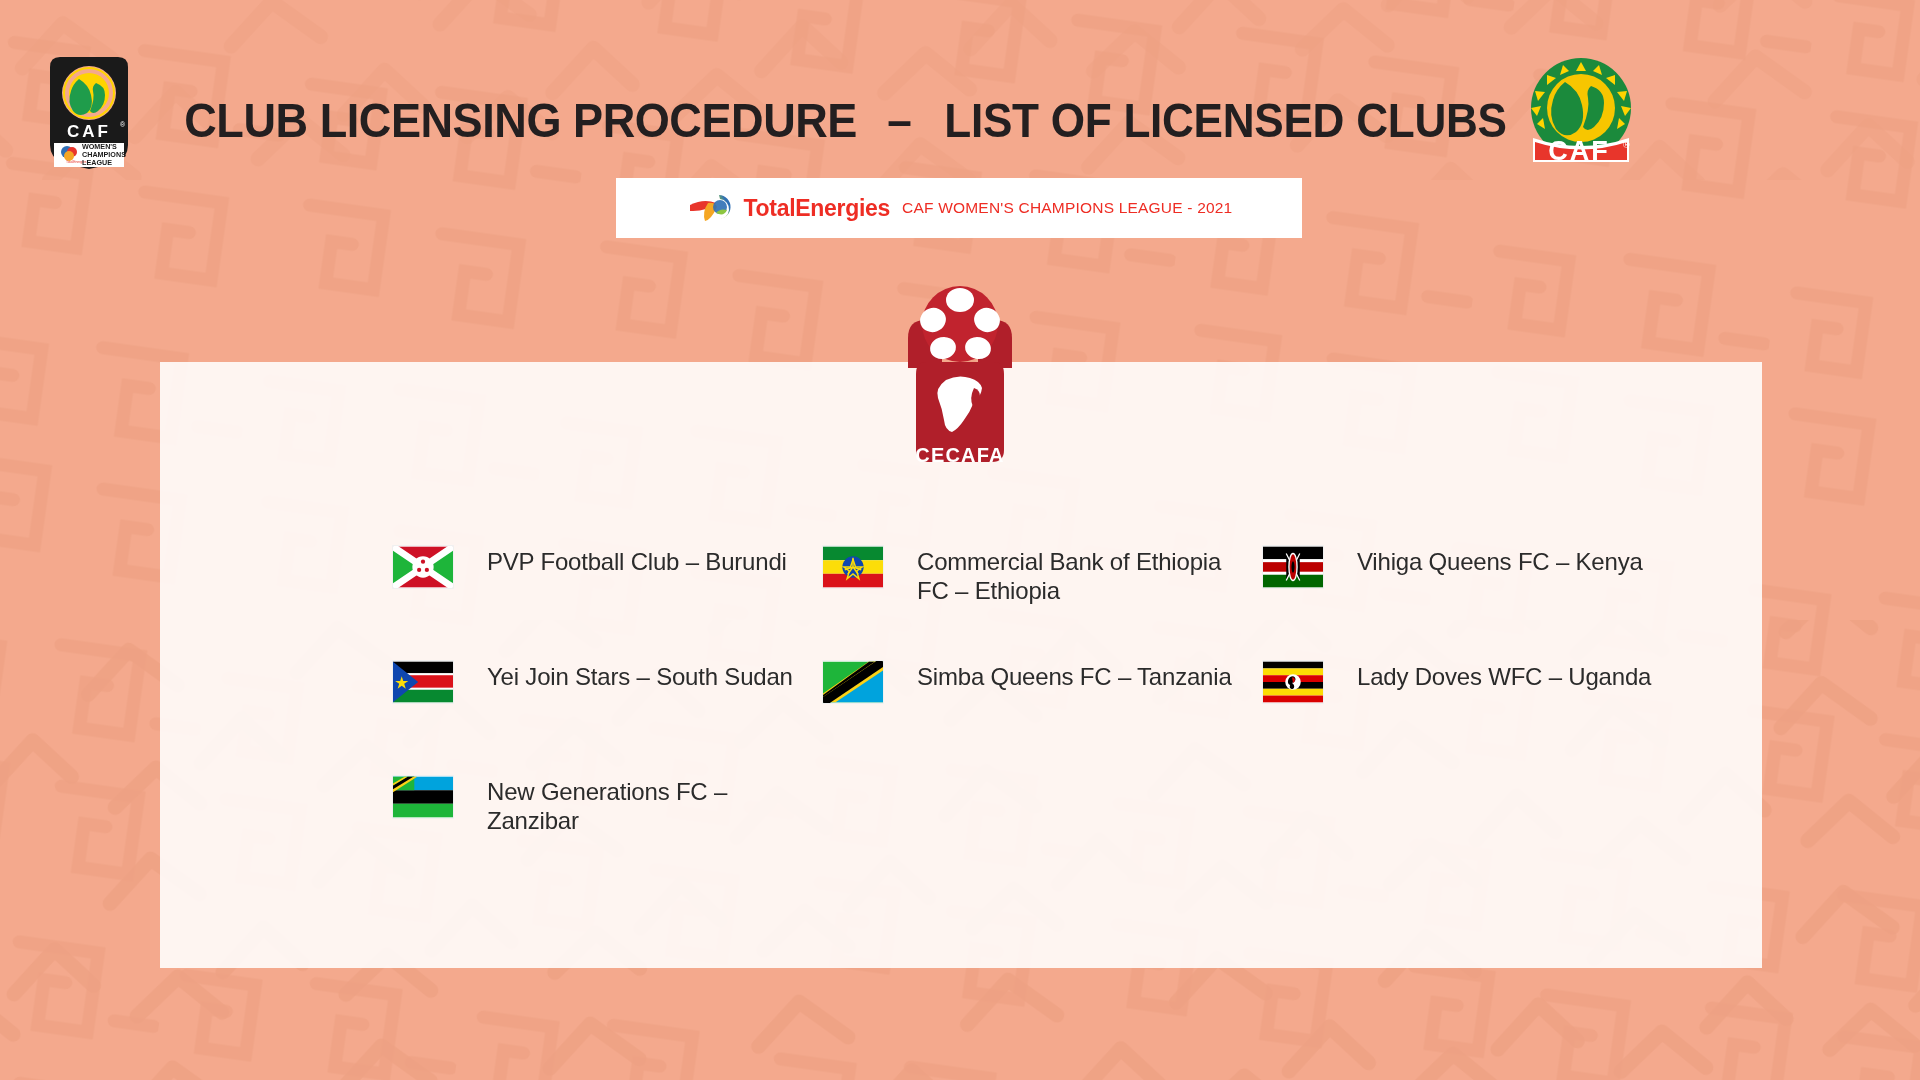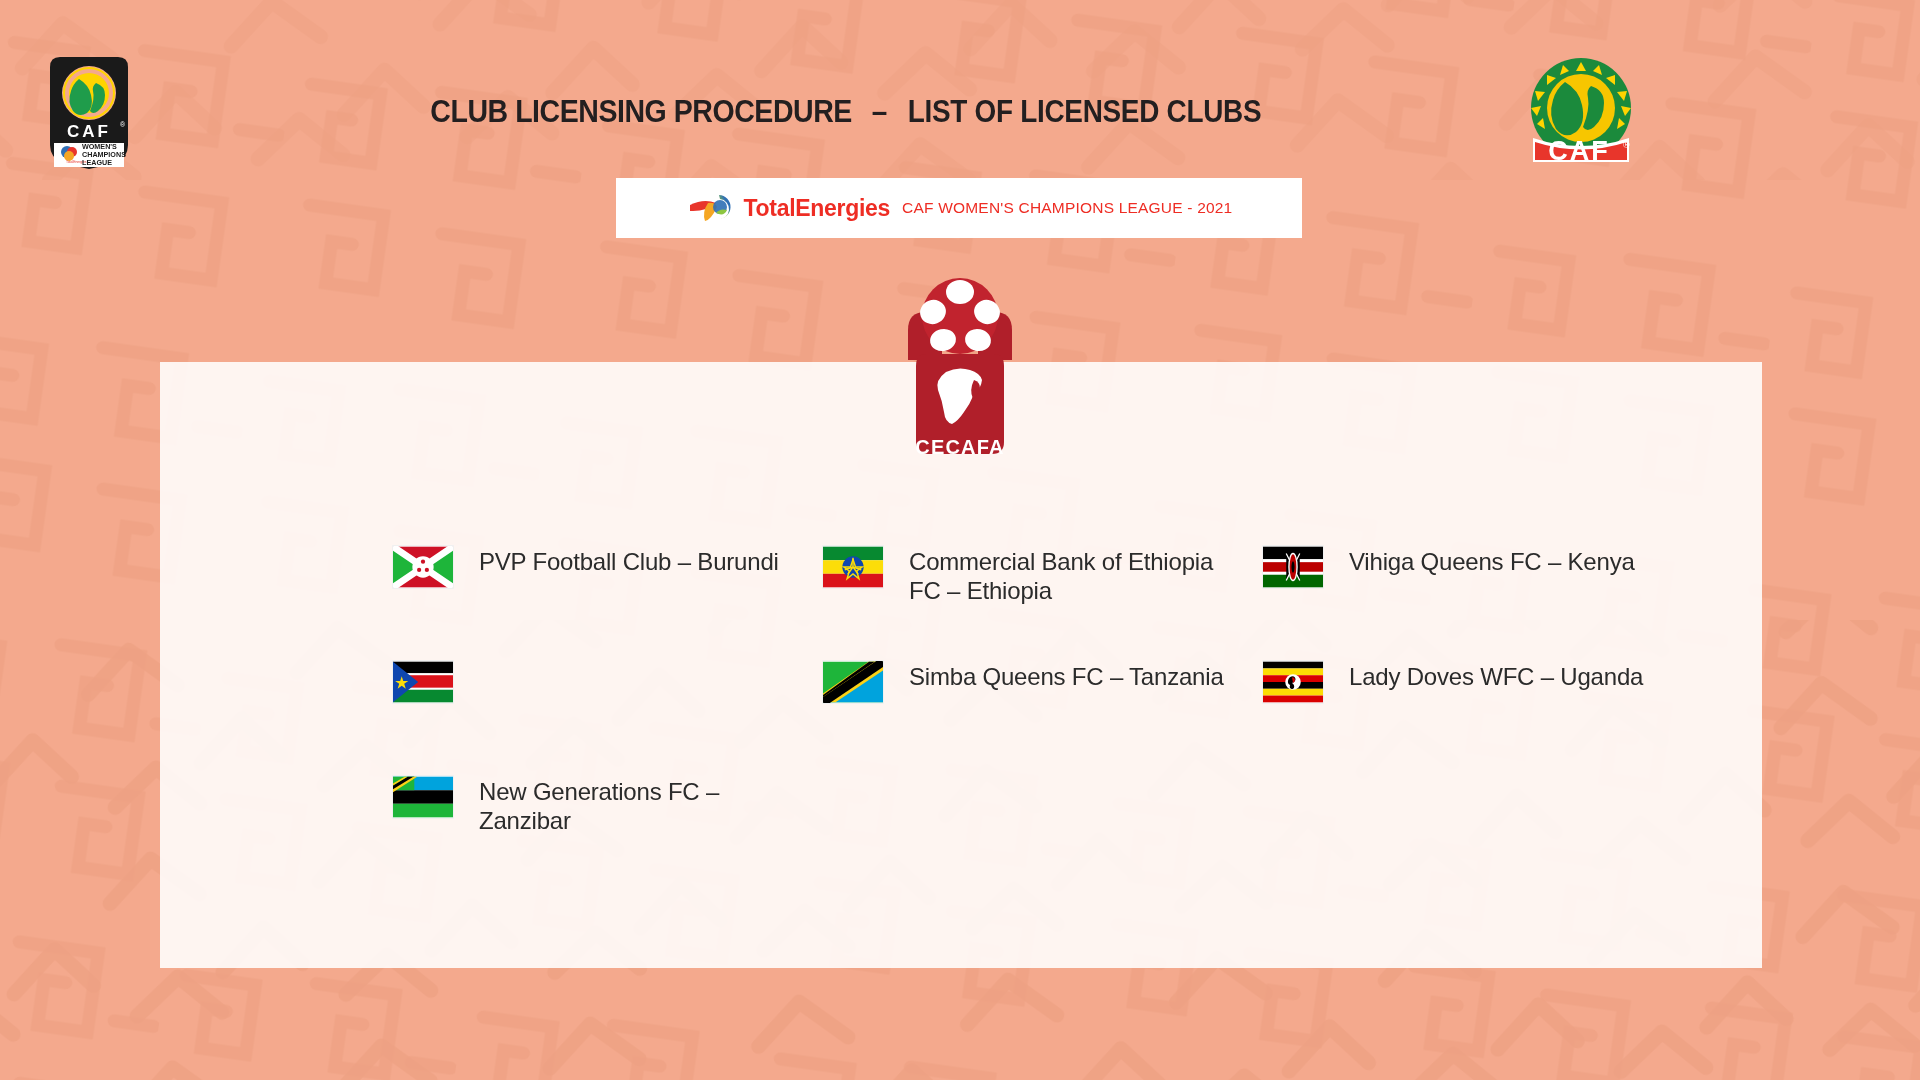--- a/index.html
+++ b/index.html
@@ -19,21 +19,21 @@
   #bg-pattern svg{ width:100%; height:100%; display:block; }
 
   
   #header{
     position:absolute; top:8px; left:0; width:1693px; height:165px;
     z-index:3;
   }
   #title{
     position:absolute; left:0; right:0; top:88px;
     text-align:center;
-    font-size:31px;
+    font-size:49px;
     letter-spacing:.2px;
     color:#231f20;
     white-space:nowrap;
     line-height:1;
   }
   #title .strong{
     font-weight:700;
     font-stretch:condensed;
     transform:scaleX(.92);
     display:inline-block;
@@ -63,40 +63,40 @@
   #banner-logo{ width:54px; height:34px; flex:none; margin-right:4px;}
   #banner-brand{
     font-size:23px; font-weight:700; color:#ee2d24; letter-spacing:-.3px;
   }
   #banner-sub{
     font-size:15.5px; font-weight:400; color:#ee2d24;
     letter-spacing:.2px; margin-left:12px; white-space:nowrap;
   }
 
   
-  #crest{ position:absolute; left:888px; top:268px; width:144px; height:200px; z-index:4;}
+  #crest{ position:absolute; left:888px; top:276px; width:144px; height:200px; z-index:4;}
 
   
   #panel{
     position:absolute; z-index:2;
     left:160px; top:362px; width:1602px; height:606px;
     background:rgba(255,255,255,.88);
   }
 
   
   #club-grid{
     position:absolute; z-index:5;
     left:392px; top:545px;
     width:1290px;
     display:grid;
     grid-template-columns:430px 440px 420px;
     grid-auto-rows:115px;
     align-items:start;
   }
-  .club-item{ display:flex; align-items:flex-start; gap:25px; }
+  .club-item{ display:flex; align-items:flex-start; gap:33px; }
   .flag{
     flex:none; width:62px; height:44px;
     border:1px solid rgba(0,0,0,.06);
     overflow:hidden; border-radius:1px;
     background:#fff;
   }
   .flag svg{ display:block; width:100%; height:100%; }
   .club-name{
     font-size:24px; line-height:29px; color:#2b2b2b;
     font-weight:400; letter-spacing:-.2px;
@@ -303,20 +303,21 @@
       <svg viewBox="0 0 62 42" xmlns="http://www.w3.org/2000/svg">
         <rect width="62" height="12" fill="#000"></rect>
         <rect y="12" width="62" height="2" fill="#fff"></rect>
         <rect y="14" width="62" height="13" fill="#da121a"></rect>
         <rect y="27" width="62" height="2" fill="#fff"></rect>
         <rect y="29" width="62" height="13" fill="#078930"></rect>
         <path d="M0 0 L26 21 L0 42z" fill="#0f47af"></path>
         <path d="M9 15 l1.6 4.9 h5.2 l-4.2 3 1.6 5 -4.2 -3.1 -4.2 3.1 1.6 -5 -4.2 -3h5.2z" fill="#fcdd09"></path>
       </svg>
     </span>
+    <span class="club-name">Yei Join Stars – South Sudan</span>
   </div>
 
   <div class="club-item">
     <span class="flag">
       <svg viewBox="0 0 62 42" xmlns="http://www.w3.org/2000/svg">
         <path d="M0 0 H62 V42 H0z" fill="#1eb53a"></path>
         <path d="M62 0 V42 H0z" fill="#00a3dd"></path>
         <path d="M0 42 L62 0 v9 L13 42z" fill="#fcd116"></path>
         <path d="M0 35 L51 0 h11 L0 42z" fill="#fcd116"></path>
         <path d="M0 42 L62 0 h-10 L0 36z" fill="#000" opacity="0"></path>

